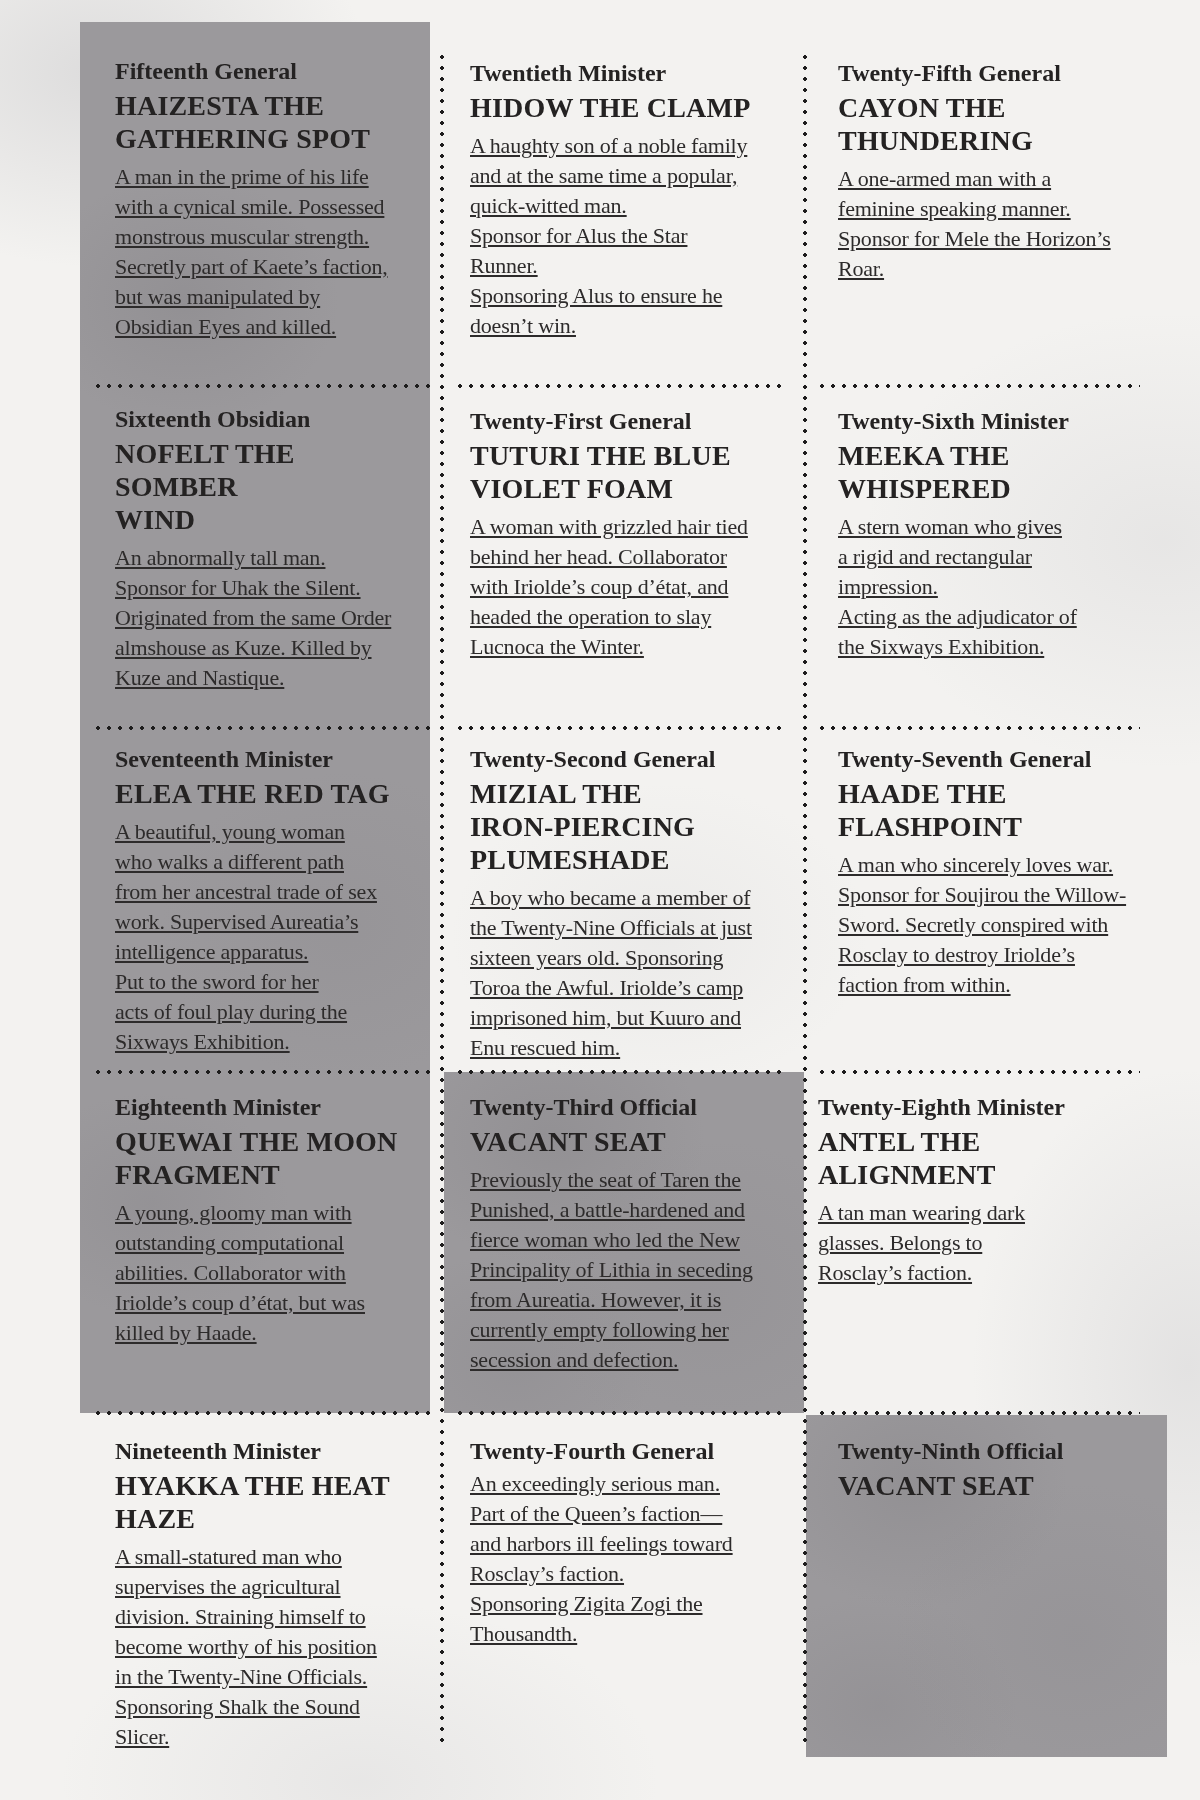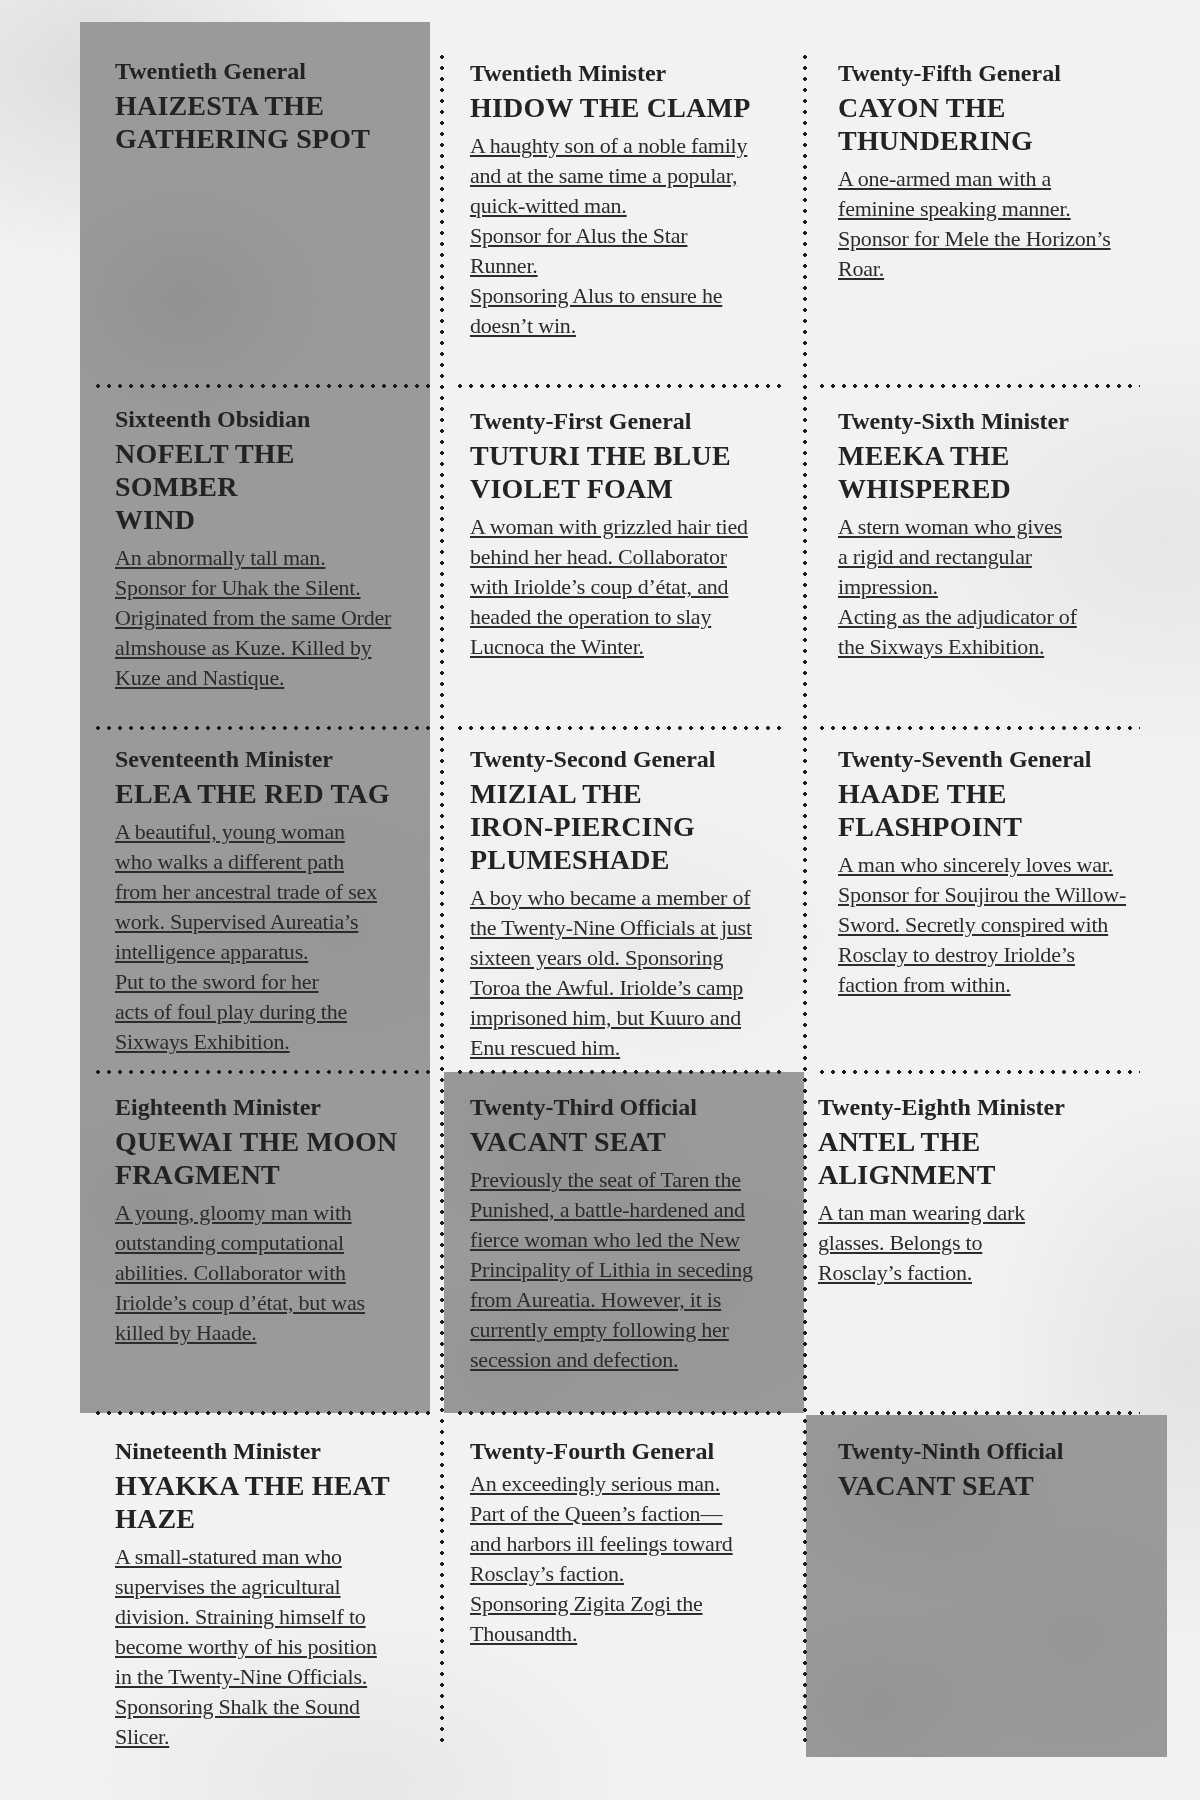--- a/index.html
+++ b/index.html
@@ -71,23 +71,29 @@
   <div class="hdots" style="left:458px;top:726px;width:328px"></div>
   <div class="hdots" style="left:820px;top:726px;width:320px"></div>
   <div class="hdots" style="left:96px;top:1070px;width:336px"></div>
   <div class="hdots" style="left:458px;top:1070px;width:328px"></div>
   <div class="hdots" style="left:820px;top:1070px;width:320px"></div>
   <div class="hdots" style="left:96px;top:1411px;width:336px"></div>
   <div class="hdots" style="left:458px;top:1411px;width:328px"></div>
   <div class="hdots" style="left:820px;top:1411px;width:320px"></div>
 
   <div class="entry" style="left:115px;top:56px;width:315px">
-    <div class="eyebrow">Twentieth General</div>
+    <div class="eyebrow">Fifteenth General</div>
     <div class="title">HAIZESTA THE
 GATHERING SPOT</div>
+    <div class="body">A man in the prime of his life
+with a cynical smile. Possessed
+monstrous muscular strength.
+Secretly part of Kaete’s faction,
+but was manipulated by
+Obsidian Eyes and killed.</div>
   </div>
   <div class="entry" style="left:115px;top:404px;width:315px">
     <div class="eyebrow">Sixteenth Obsidian</div>
     <div class="title">NOFELT THE SOMBER
 WIND</div>
     <div class="body">An abnormally tall man.
 Sponsor for Uhak the Silent.
 Originated from the same Order
 almshouse as Kuze. Killed by
 Kuze and Nastique.</div>

